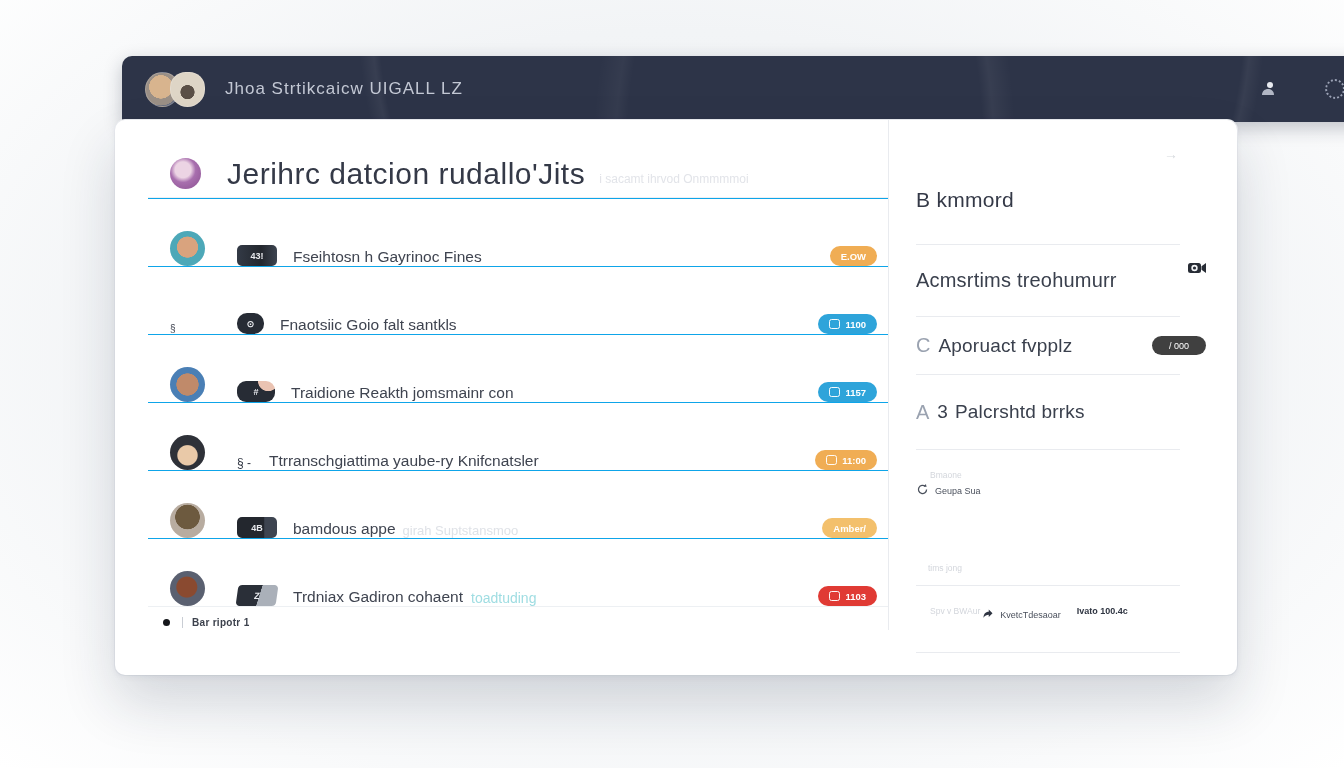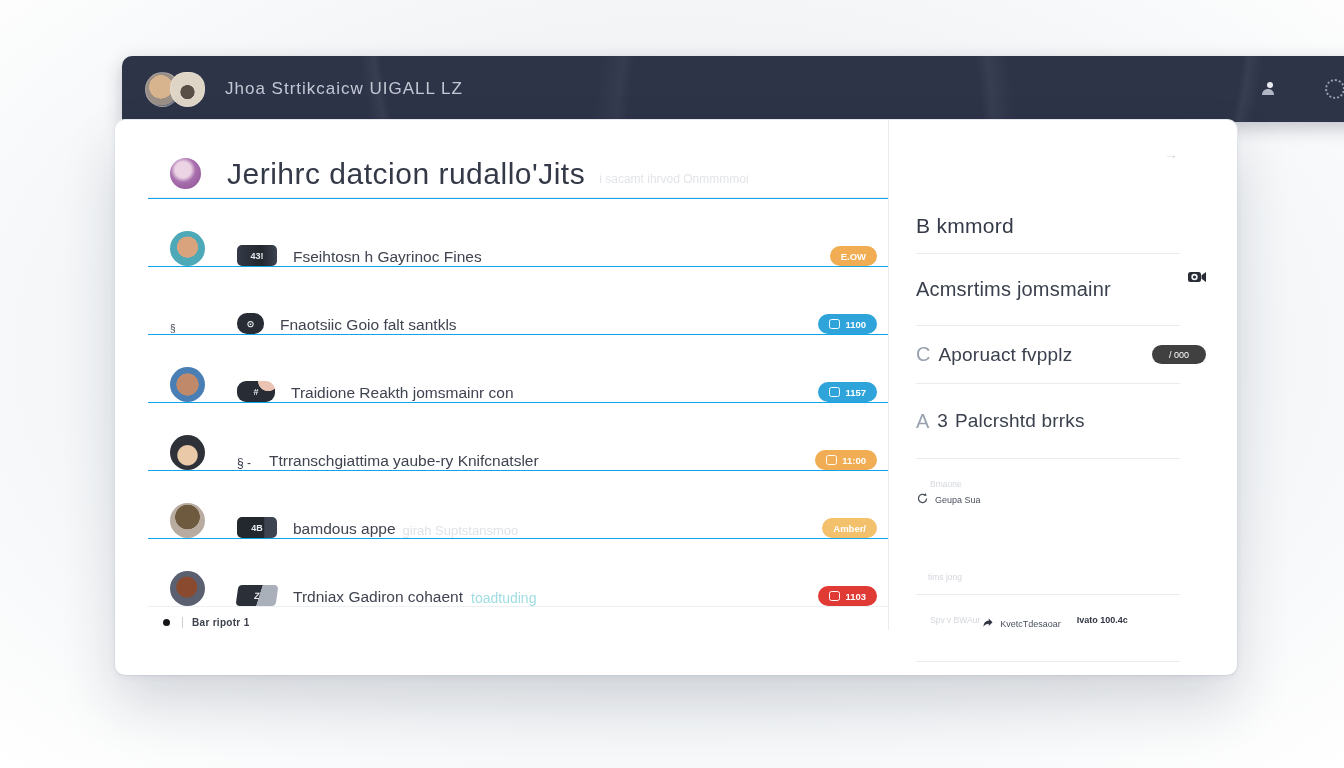--- a/index.html
+++ b/index.html
@@ -73,22 +73,22 @@
   .p-amber{background:#f3c06c;}
   .p-red{background:#e03a34;}
   .pdot{width:9px;height:8px;border:1.5px solid rgba(255,255,255,.95);border-radius:2.5px;flex:none;}
   
   .lfooter{height:30px;display:flex;align-items:center;border-top:1px solid #edf0f3;padding-left:15px;}
   .fdot{width:7px;height:7px;border-radius:50%;background:#14161a;flex:none;}
   .fsep{width:1px;height:11px;background:#c9cdd4;margin:0 9px 0 12px;}
   .flabel{font-size:10px;color:#3c414c;font-weight:bold;letter-spacing:.3px;}
   
   .arrow-faint{position:absolute;top:26px;right:40px;color:#d7dade;font-size:14px;}
-  .phead{height:91px;box-sizing:border-box;display:flex;align-items:center;padding-top:36px;
-         border-bottom:1px solid #e9ebef;margin-right:38px;margin-top:43px;}
+  .phead{height:125px;box-sizing:border-box;display:flex;align-items:center;padding-top:36px;
+         border-bottom:1px solid #e9ebef;margin-right:38px;}
   .phead h2{font-size:21px;font-weight:normal;color:#343947;margin:0;letter-spacing:.3px;}
   .p-item{box-sizing:border-box;border-bottom:1px solid #e9ebef;margin-right:38px;display:flex;align-items:center;position:relative;}
   .p1{height:72px;}
   .p2{height:58px;}
   .p3{height:75px;}
   .p4{height:136px;flex-direction:column;align-items:flex-start;padding-top:20px;}
   .p5{height:67px;flex-direction:row;align-items:flex-start;padding-top:20px;gap:2px;}
   .p-title{font-size:19px;color:#3a404d;letter-spacing:.2px;}
   .p1 .p-title{font-size:20px;}
   .p-prefix{font-size:20px;color:#9aa2b0;margin-right:8px;}
@@ -214,21 +214,21 @@
       </div>
 
       <div class="right-col">
         <span class="arrow-faint">→</span>
 
         <div class="phead">
           <h2>B kmmord</h2>
         </div>
 
         <div class="p-item p1">
-          <span class="p-title">Acmsrtims jomsmainr</span>
+          <span class="p-title">Acmsrtims treohumurr</span>
           <span class="cam">
             <svg width="21" height="17" viewBox="0 0 21 17">
                 <rect x="1" y="4" width="13" height="10" rx="2.5" fill="#272c35"></rect>
                 <circle cx="7.5" cy="9" r="3.2" fill="#f4f5f7"></circle>
                 <circle cx="7.5" cy="9" r="1.6" fill="#272c35"></circle>
                 <path d="M14.5 7.2 19 4v10l-4.5-3.2z" fill="#272c35"></path>
               </svg>
           </span>
         </div>
 

